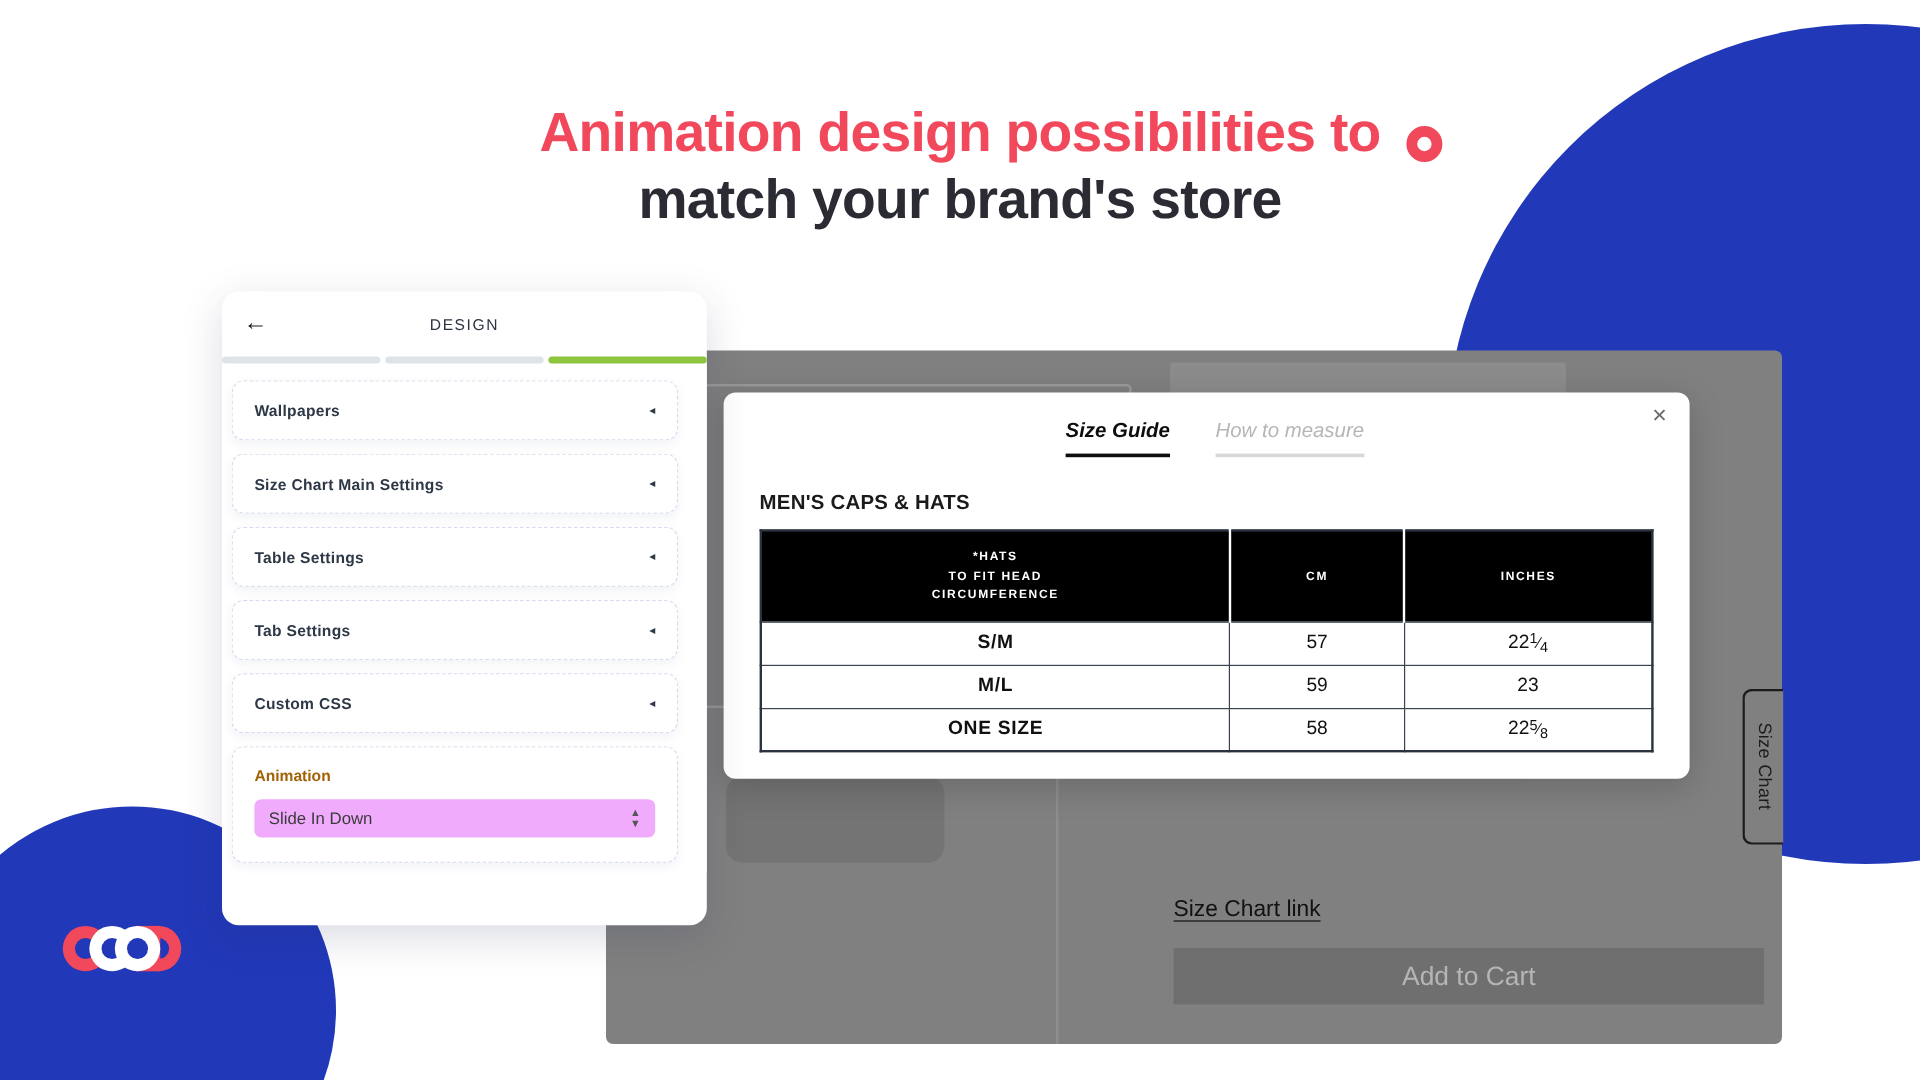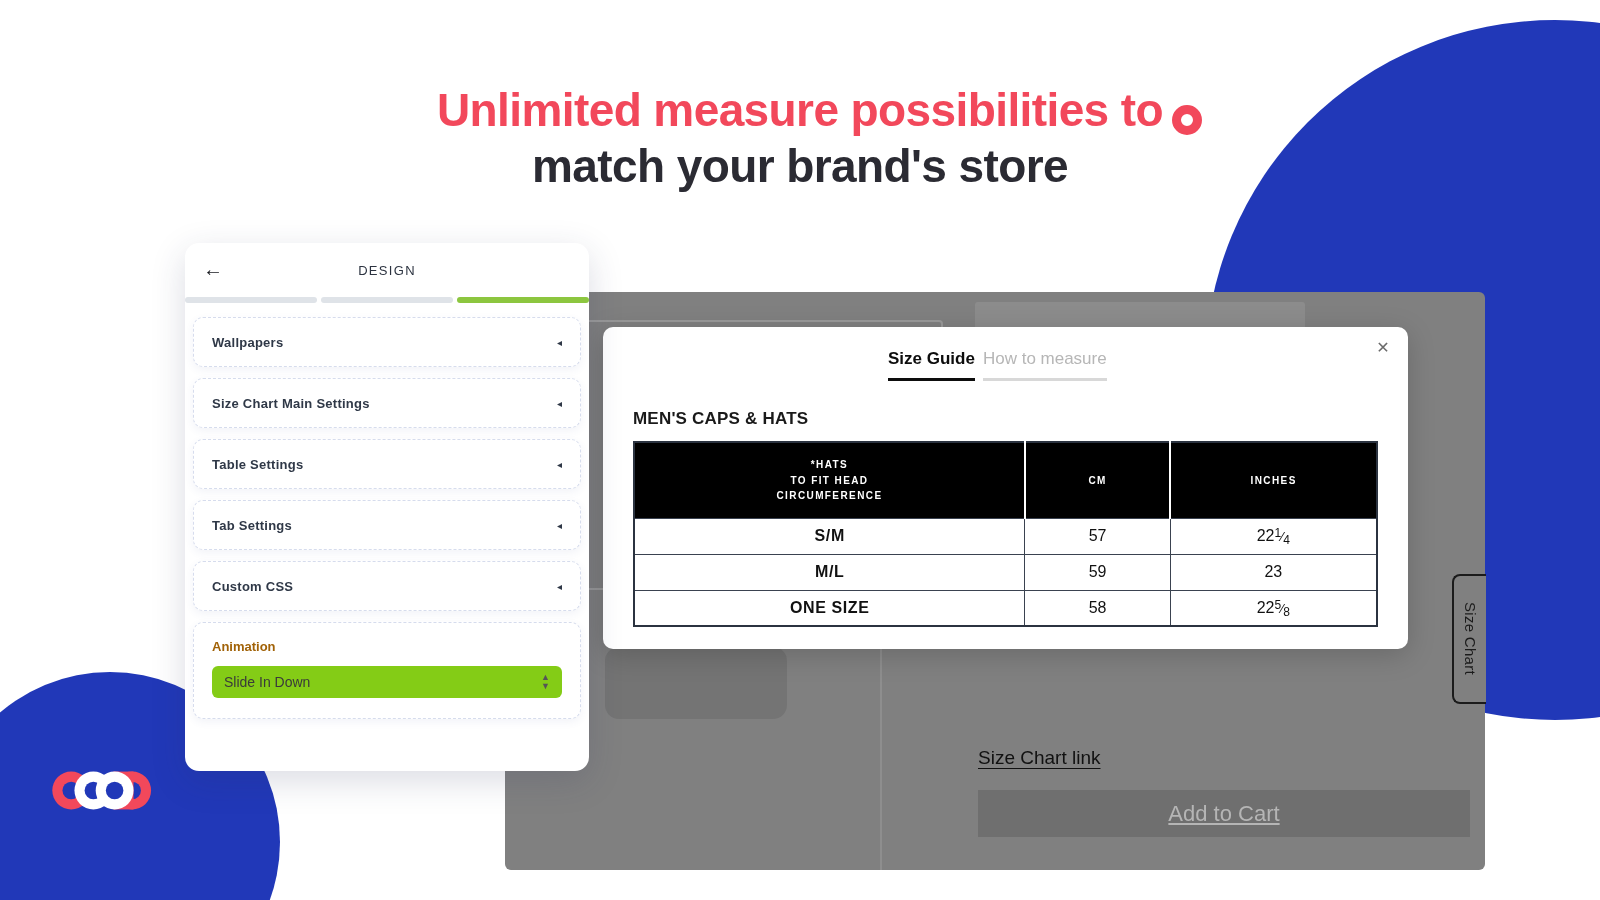--- a/index.html
+++ b/index.html
@@ -117,21 +117,20 @@
   #sf-add-cart {
     position:absolute;
     left:473px; top:498px;
     width:492px; height:47px;
     background:#6f6f6f;
     display:flex;
     align-items:center;
     justify-content:center;
     font-size:22px;
     color:#b5b5b5;
-    text-decoration:underline;
   }
 
   
   #size-chart-tab {
     position:absolute;
     left:1452px; top:574px;
     width:34px; height:130px;
     border:2px solid #1b1b1b;
     border-right:none;
     border-radius:8px 0 0 8px;
@@ -165,21 +164,22 @@
     display:flex; align-items:center; justify-content:center;
     color:#6b6b6b;
     font-size:16px;
     line-height:1;
     cursor:pointer;
   }
   #modal-tabs {
     position:absolute;
     left:285px; top:22px;
     display:flex;
-    gap:8px;
+    gap:38px;
+    font-style:italic;
   }
   .mtab { font-size:17px; padding-bottom:9px; }
   .mtab.active { color:#0d0d0d; font-weight:bold; border-bottom:3px solid #0d0d0d; }
   .mtab.inactive { color:#b6b6b6; border-bottom:3px solid #d8d8d8; }
 
   #modal-caption {
     position:absolute;
     left:30px; top:82px;
     font-size:17px;
     font-weight:bold;
@@ -257,21 +257,21 @@
     display:flex;
     gap:4px;
     padding:0 0px;
     height:6px;
   }
   .pseg { height:6px; border-radius:4px; flex:1; }
   .pseg.done { background:#dfe3e8; }
   .pseg.active { background:#8cc63f; }
 
   #panel-body {
-    padding:14px 8px 8px 8px;
+    padding:14px 24px 8px 8px;
     background:#ffffff;
   }
   .acc-item {
     border:1px dashed #d6dced;
     border-radius:10px;
     background:#ffffff;
     box-shadow:0 3px 8px rgba(70,90,160,0.07);
     margin-bottom:11px;
     height:50px;
     display:flex;
@@ -297,21 +297,21 @@
     padding:16px 18px 20px 18px;
   }
   #animation-card .lbl {
     font-size:13px;
     font-weight:bold;
     color:#a16207;
     margin-bottom:12px;
   }
   #animation-select {
     height:32px;
-    background:#84cc16;
+    background:#f0abfc;
     border-radius:6px;
     display:flex;
     align-items:center;
     justify-content:space-between;
     padding:0 12px;
     font-size:14px;
     color:#3a3a3a;
     cursor:pointer;
   }
   #animation-select .stepper {
@@ -330,21 +330,21 @@
   }
 </style>
 </head>
 <body>
 
 <div id="blob-top-right"></div>
 <div id="blob-bottom-left"></div>
 <div id="dot-red"></div>
 
 <div id="headline">
-  <span class="l1">Unlimited measure possibilities to</span>
+  <span class="l1">Animation design possibilities to</span>
   <span class="l2">match your brand's store</span>
 </div>
 
 <div id="storefront">
   <div id="sf-gallery-frame"></div>
   <div id="sf-title-bar"></div>
   <div id="sf-sub-bar"></div>
   <div id="sf-divider"></div>
   <div id="sf-product-thumb"></div>
   <div id="sf-size-link">Size Chart link</div>

